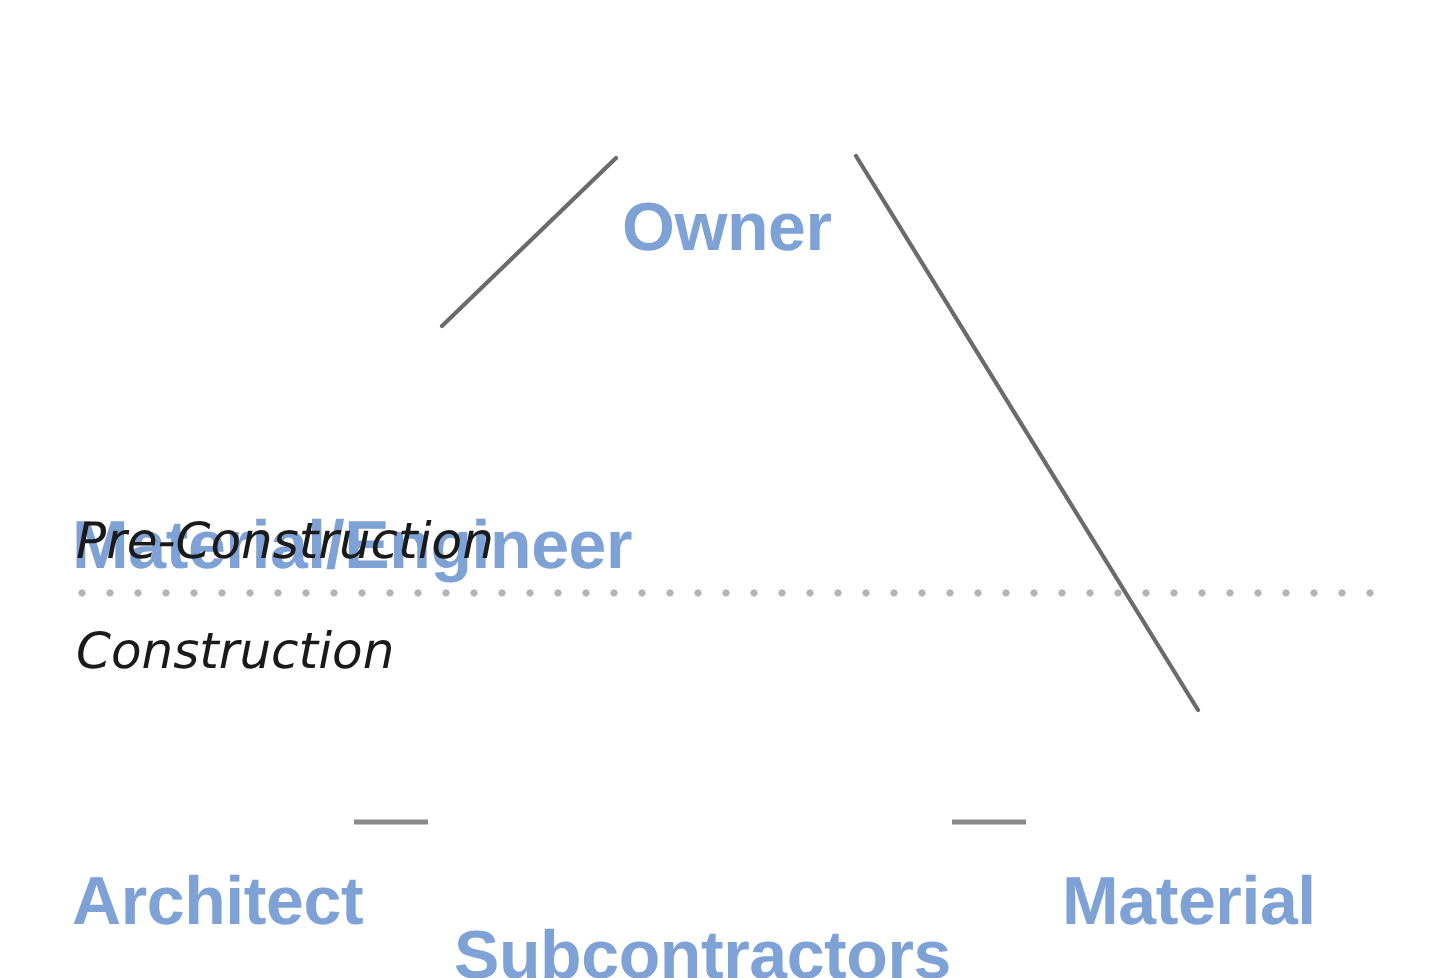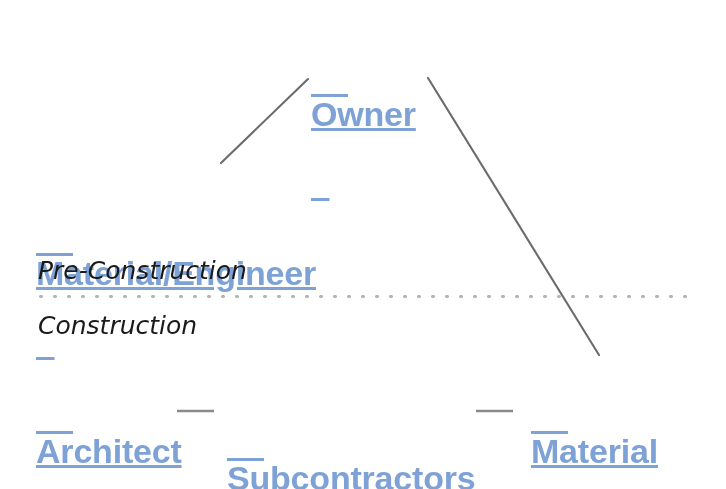--- a/index.html
+++ b/index.html
@@ -30,21 +30,20 @@
   
   .node-label {
     position: absolute;
     z-index: 3;
     color: #7ea2d6;
     font-family: "Liberation Sans Narrow", "Liberation Sans", sans-serif;
     font-weight: bold;
     letter-spacing: -0.2px;
     white-space: pre;
     line-height: 1.02;
-    text-decoration: underline;
   }
 
   #node-owner {
     left: 311px;
     top: 28px;
     font-size: 34px;
   }
 
   #node-architect-engineer {
     left: 36px;

